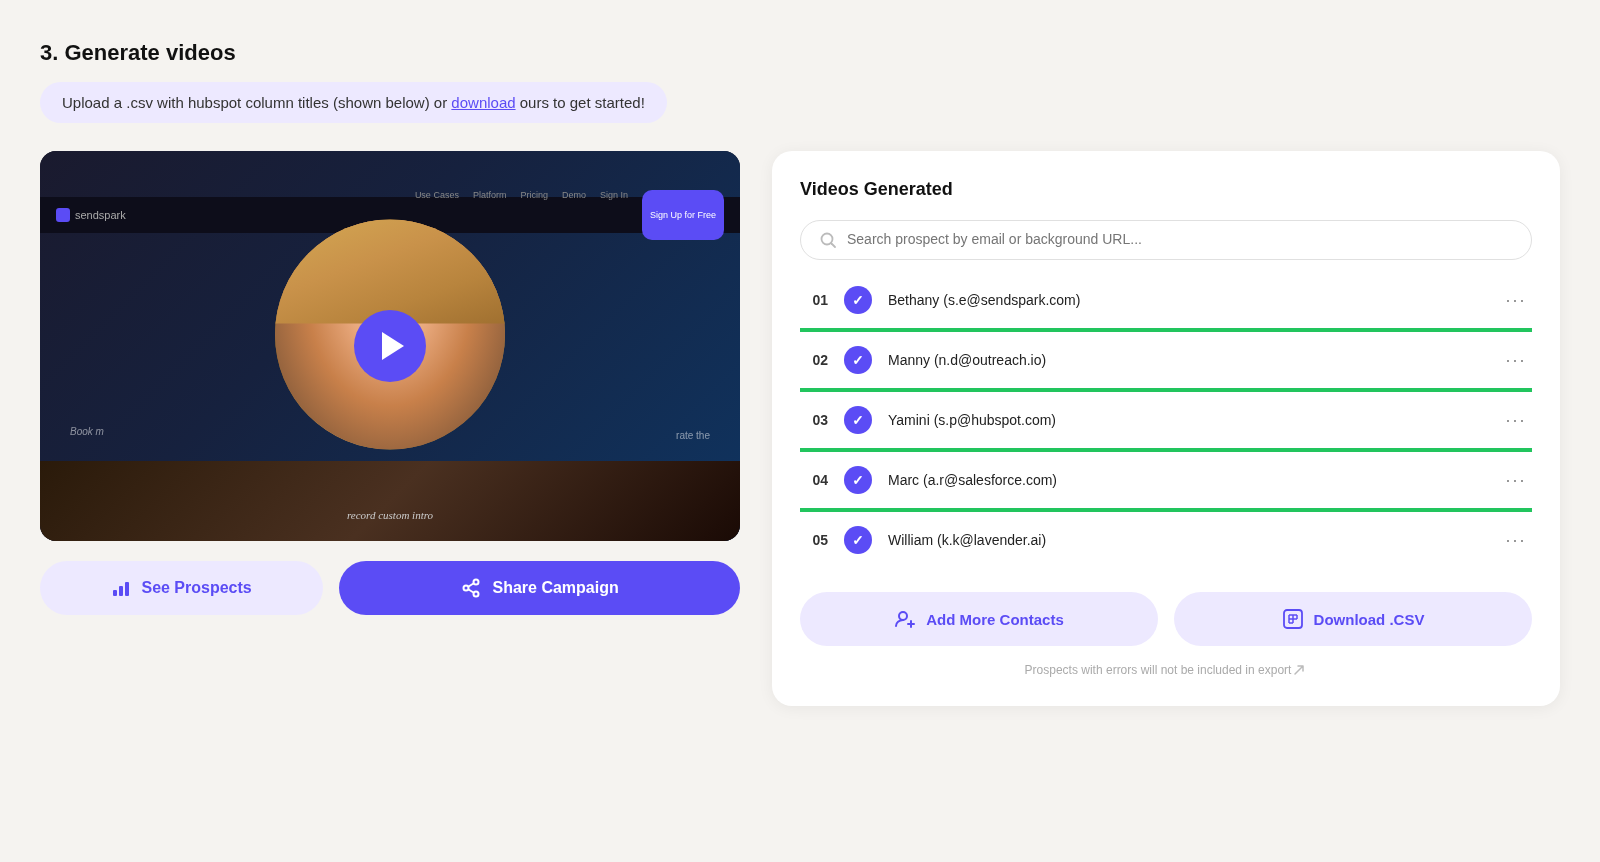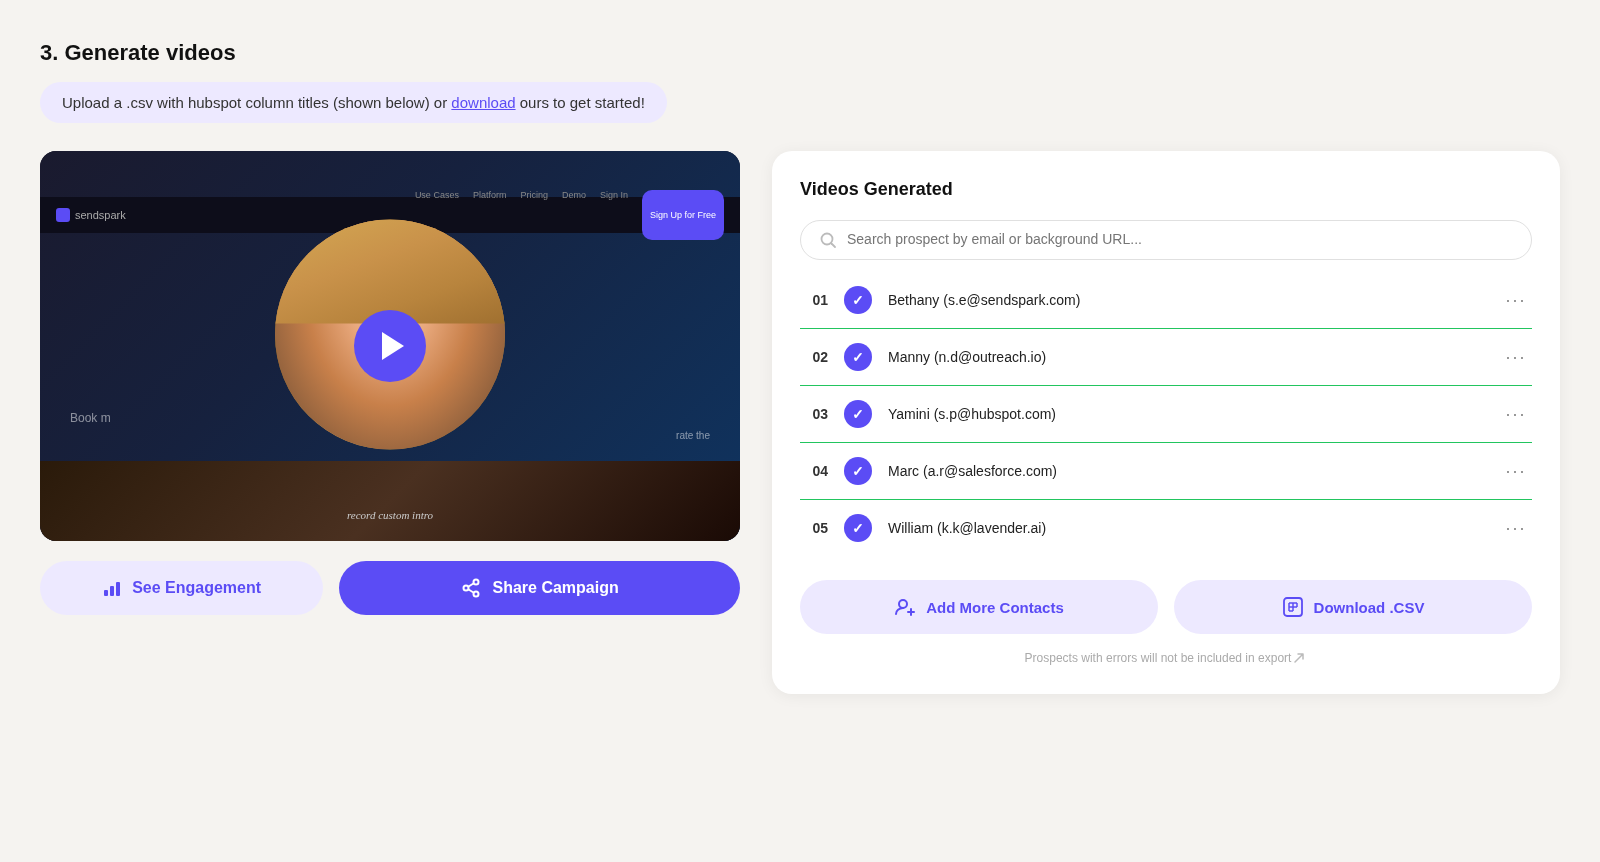--- a/index.html
+++ b/index.html
@@ -164,24 +164,25 @@
       left: 50%;
       transform: translateX(-50%);
       font-size: 11px;
       color: #ccc;
       white-space: nowrap;
       font-style: italic;
     }
     
     .video-text-overlay {
       position: absolute;
-      bottom: 116px;
+      bottom: 104px;
       left: 30px;
-      font-size: 12px;
+      font-size: 10px;
       color: rgba(255,255,255,0.5);
+      font-style: italic;
     }
     .video-text-overlay2 {
       position: absolute;
       bottom: 100px;
       right: 30px;
       font-size: 10px;
       color: rgba(255,255,255,0.5);
     }
     
     .action-buttons {
@@ -252,21 +253,21 @@
       font-size: 14px;
       color: #999;
       width: 100%;
       background: transparent;
     }
     
     .contact-row {
       display: flex;
       align-items: center;
       padding: 14px 0;
-      border-bottom: 1px solid #22c55e;
+      border-bottom: 4px solid #22c55e;
       gap: 16px;
     }
     .contact-row:last-child { border-bottom: none; }
     .row-number {
       font-size: 14px;
       font-weight: 600;
       color: #333;
       width: 28px;
       text-align: right;
       flex-shrink: 0;
@@ -398,21 +399,21 @@
       </div>
     </div>
 
     <div class="action-buttons">
       <button class="btn-engagement">
         <svg width="20" height="20" viewBox="0 0 20 20" fill="none">
           <rect x="2" y="12" width="4" height="6" rx="1" fill="#5b4cf5"></rect>
           <rect x="8" y="8" width="4" height="10" rx="1" fill="#5b4cf5"></rect>
           <rect x="14" y="4" width="4" height="14" rx="1" fill="#5b4cf5"></rect>
         </svg>
-        <span>See Engagement</span>
+        <span>See Prospects</span>
       </button>
       <button class="btn-share">
         <svg width="22" height="22" viewBox="0 0 22 22" fill="none">
           <circle cx="6" cy="11" r="2.5" stroke="white" stroke-width="2"></circle>
           <circle cx="16" cy="5" r="2.5" stroke="white" stroke-width="2"></circle>
           <circle cx="16" cy="17" r="2.5" stroke="white" stroke-width="2"></circle>
           <line x1="8.2" y1="9.8" x2="13.8" y2="6.2" stroke="white" stroke-width="1.8"></line>
           <line x1="8.2" y1="12.2" x2="13.8" y2="15.8" stroke="white" stroke-width="1.8"></line>
         </svg>
         <span>Share Campaign</span>

